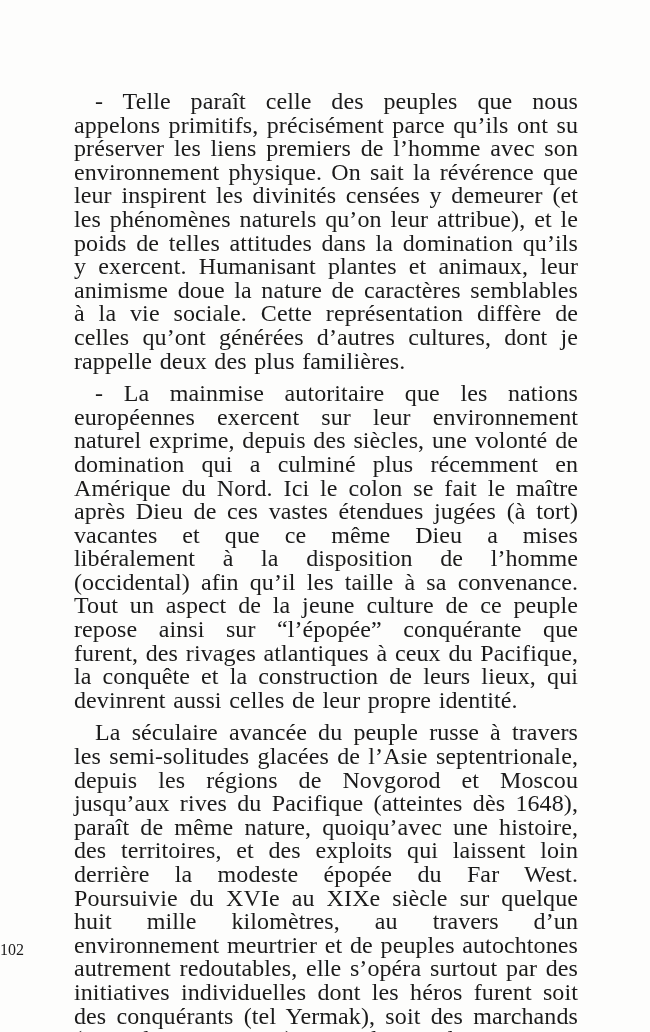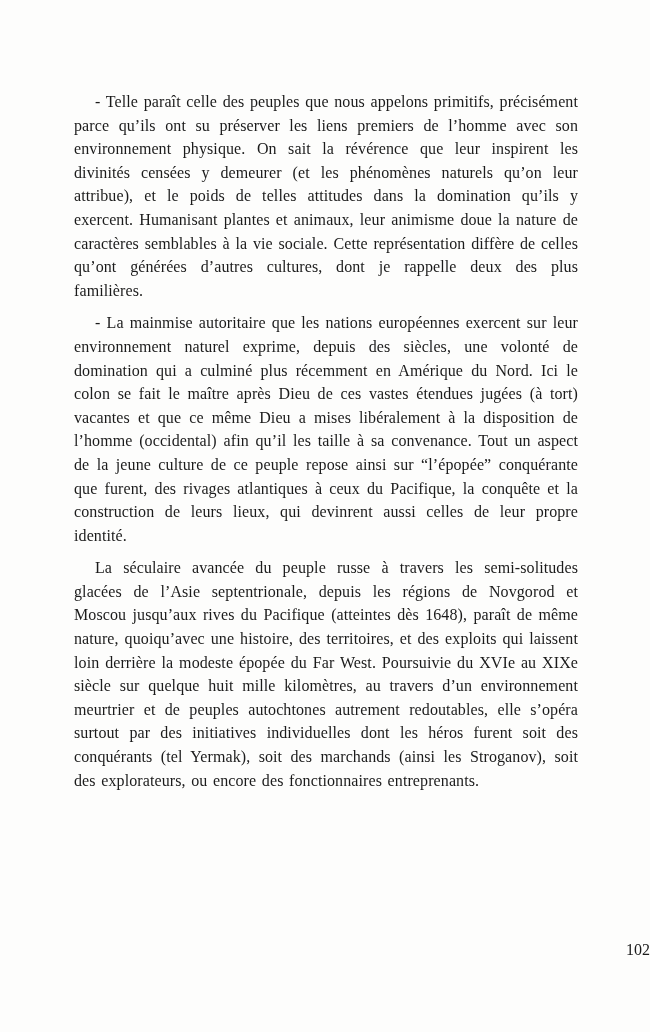--- a/index.html
+++ b/index.html
@@ -23,34 +23,34 @@
     color: #1b1b1b;
     overflow: hidden;
   }
   .text-block {
     position: absolute;
     left: 74px;
     top: 90px;
     width: 504px;
   }
   .para {
-    font-size: 16px;
+    font-size: 24px;
     line-height: 23.6px;
     text-align: justify;
     text-indent: 21px;
     margin: 0 0 9px 0;
     word-spacing: 1.5px;
     letter-spacing: 0.1px;
   }
   .page-number {
     position: absolute;
     left: 0;
     right: 0;
     top: 941px;
-    text-align: right;
+    text-align: left;
     font-size: 16px;
     color: #1b1b1b;
   }
 </style>
 </head>
 <body>
 
 <div class="page">
   <div class="text-block">
     <p class="para">- Telle paraît celle des peuples que nous appelons primitifs, précisément parce qu’ils ont su préserver les liens premiers de l’homme avec son environnement physique. On sait la révérence que leur inspirent les divinités censées y demeurer (et les phénomènes naturels qu’on leur attribue), et le poids de telles attitudes dans la domination qu’ils y exercent. Humanisant plantes et animaux, leur animisme doue la nature de caractères semblables à la vie sociale. Cette représentation diffère de celles qu’ont générées d’autres cultures, dont je rappelle deux des plus familières.</p>

